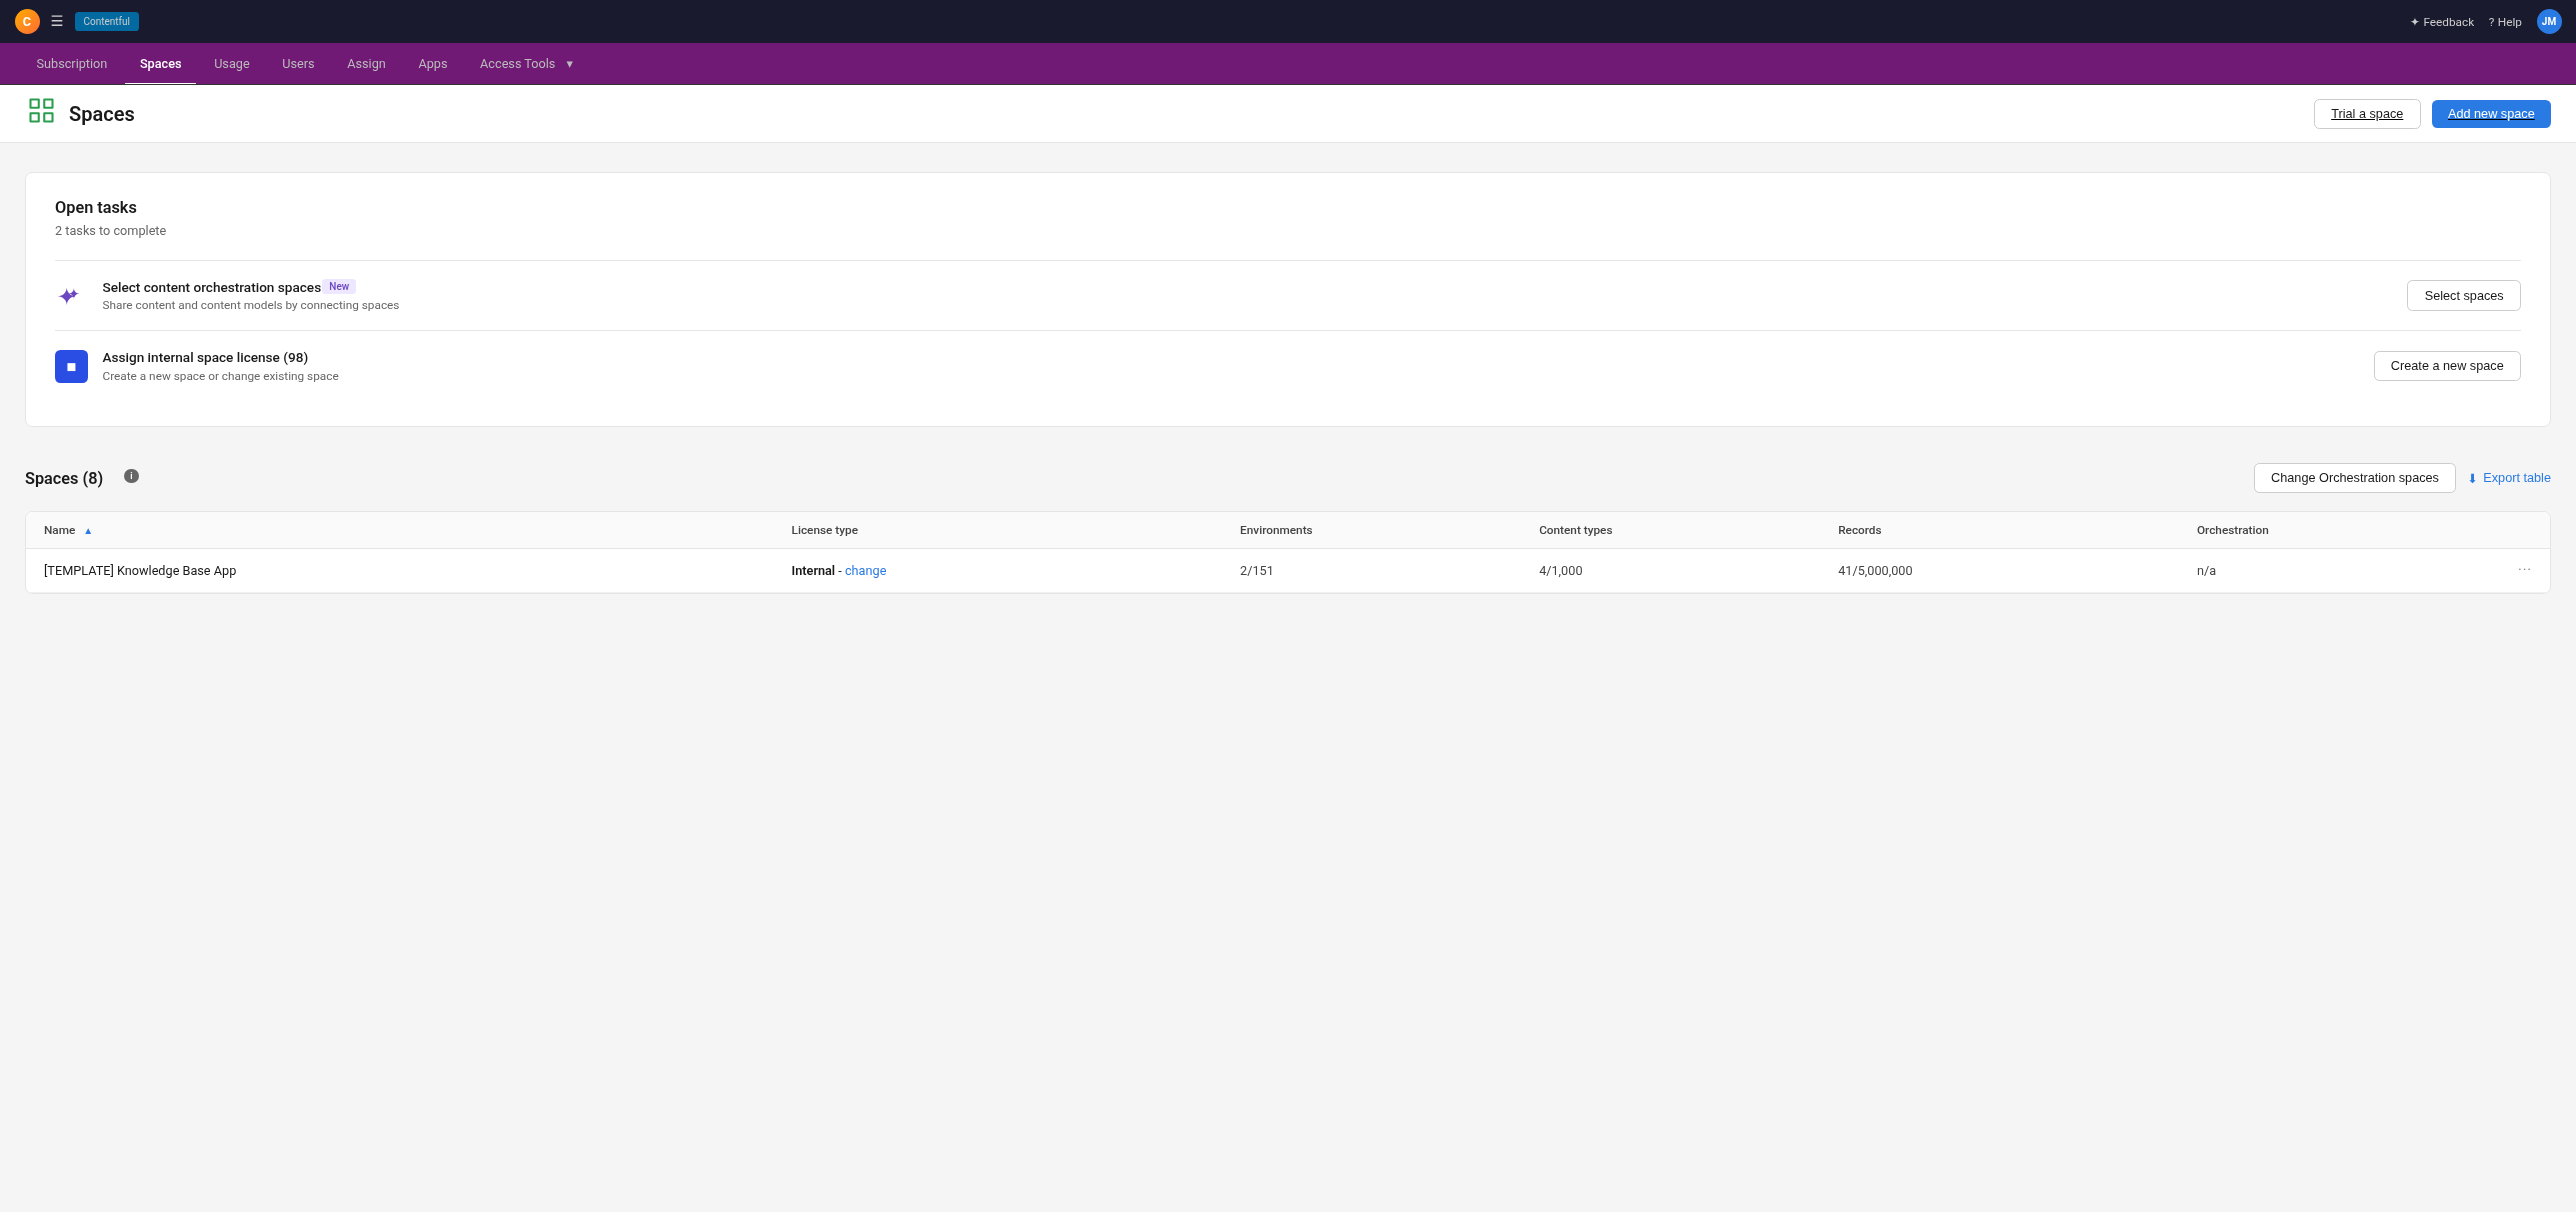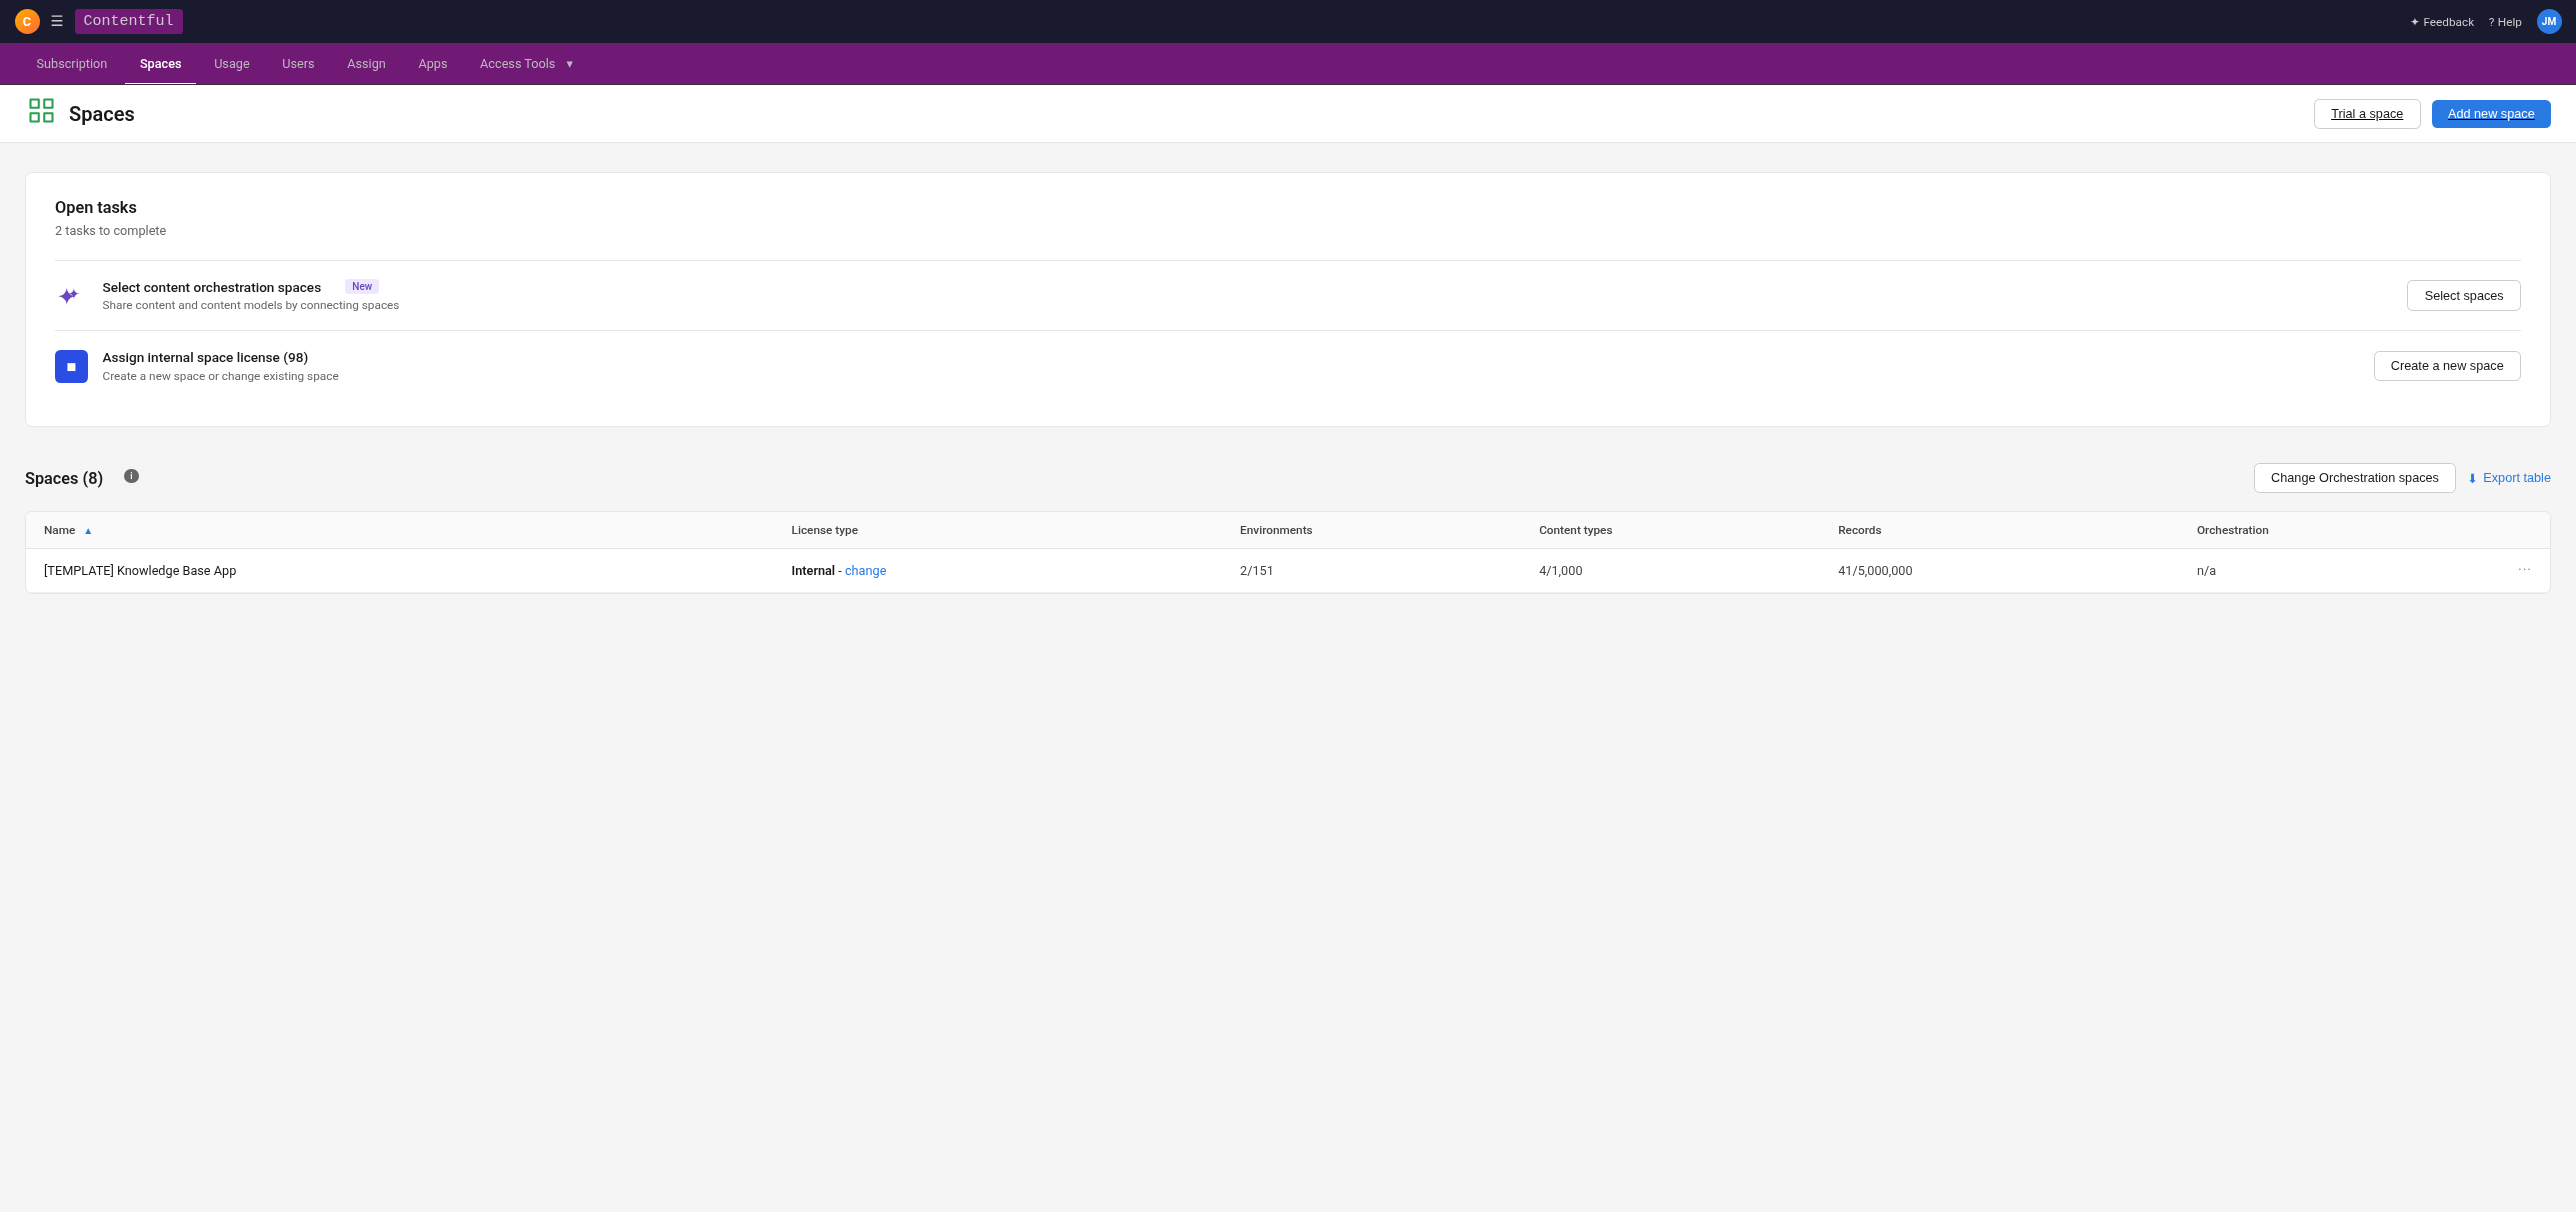--- a/index.html
+++ b/index.html
@@ -15,22 +15,22 @@
       gap: 11px;
     }
     .topbar-logo { display: flex; align-items: center; gap: 7.2px; }
     .topbar-logo-circle {
       width: 25px; height: 25px; border-radius: 50%;
       background: linear-gradient(135deg, #ffad00, #ff6b35);
       display: flex; align-items: center; justify-content: center;
       font-size: 12.7px; font-weight: bold; color: white;
     }
     .topbar-org {
-      background: #701a75; color: #ccc; font-size: 15px;
-      padding: 3.6px 9px; border-radius: 3.6px; font-family: Liberation Mono, monospace;
+      background: #0369a1; color: #ccc; font-size: 10px;
+      padding: 3.6px 9px; border-radius: 3.6px;
     }
     .topbar-right { margin-left: auto; display: flex; align-items: center; gap: 14.5px; }
     .topbar-right-item { color: #ccc; font-size: 11.8px; display: flex; align-items: center; gap: 3.6px; cursor: pointer; }
     .topbar-avatar {
       width: 25px; height: 25px; border-radius: 50%;
       background: #2a7ae4; color: white; font-size: 10px;
       display: flex; align-items: center; justify-content: center; font-weight: bold;
     }
     .hamburger { color: #ccc; font-size: 14.5px; cursor: pointer; }
 
@@ -73,21 +73,21 @@
       padding: 25px 29px; margin-bottom: 36px;
     }
     .tasks-title { font-size: 16.3px; font-weight: 600; color: #1a1a1a; margin-bottom: 5.4px; }
     .tasks-subtitle { font-size: 12.7px; color: #666; margin-bottom: 22px; }
     .task-row {
       display: flex; align-items: center; padding: 18px 0;
       border-top: 0.9px solid #e5e5e5;
     }
     .task-icon { width: 33px; height: 33px; margin-right: 14.5px; flex-shrink: 0; }
     .task-info { flex: 1; }
-    .task-name { font-size: 13.6px; font-weight: 500; color: #1a1a1a; display: flex; align-items: center; gap: 24px; margin-bottom: 3.6px; }
+    .task-name { font-size: 13.6px; font-weight: 500; color: #1a1a1a; display: flex; align-items: center; gap: 1px; margin-bottom: 3.6px; }
     .task-desc { font-size: 11.8px; color: #666; }
     .badge-new {
       background: #ede7ff; color: #6b46c1; font-size: 10px;
       padding: 1.8px 7.2px; border-radius: 3.6px; font-weight: 500;
     }
     .task-action { flex-shrink: 0; }
 
     
     .spaces-section-header { display: flex; align-items: center; margin-bottom: 18px; }
     .spaces-section-title { font-size: 16.3px; font-weight: 600; color: #1a1a1a; display: flex; align-items: flex-start; gap: 21px; }

